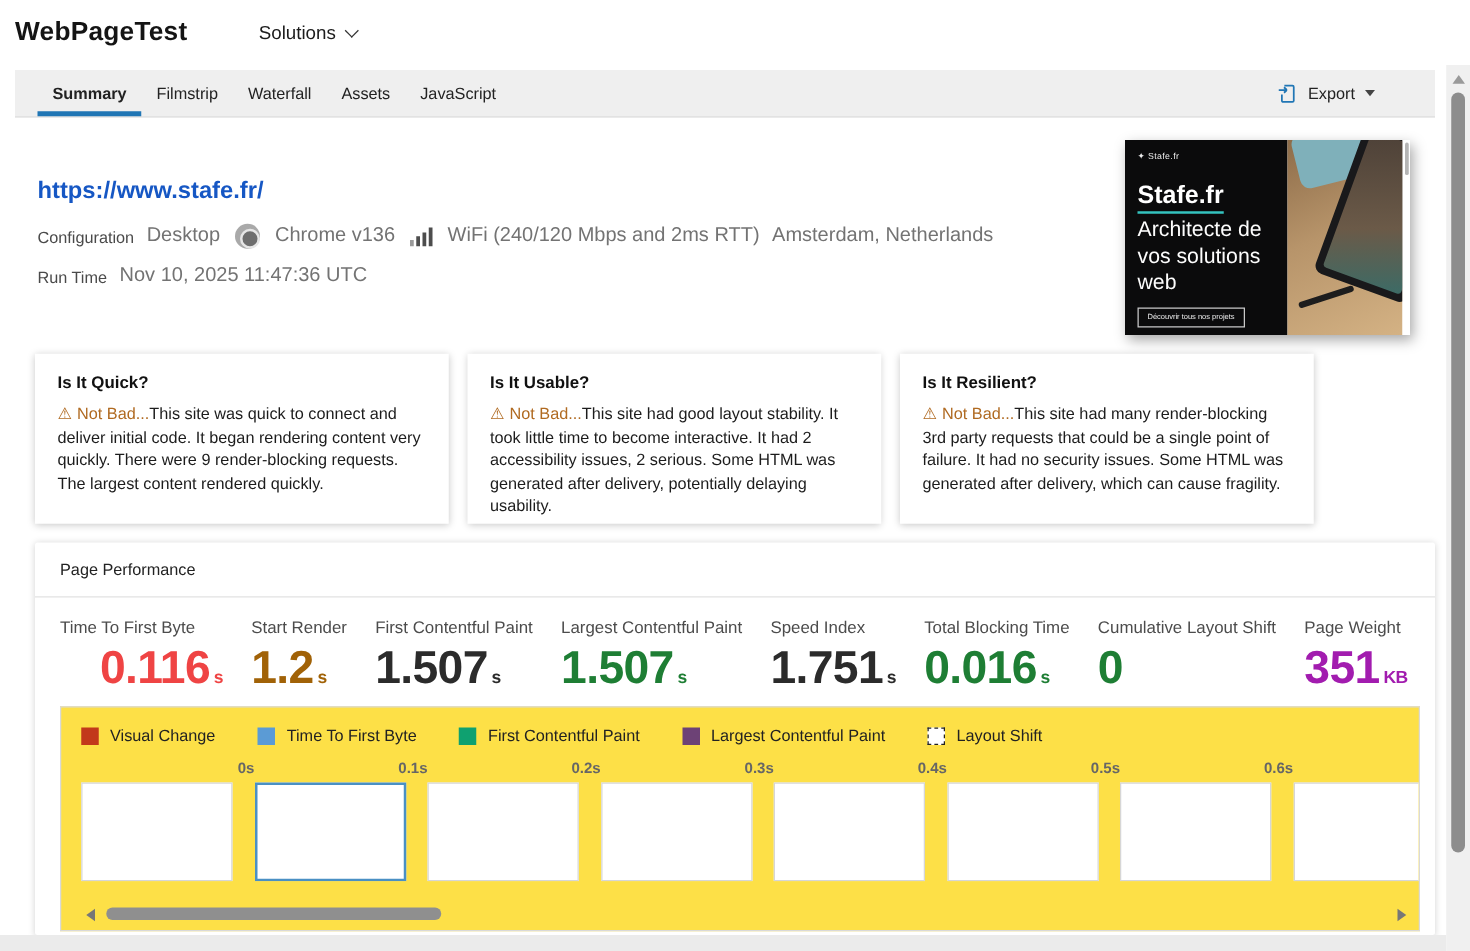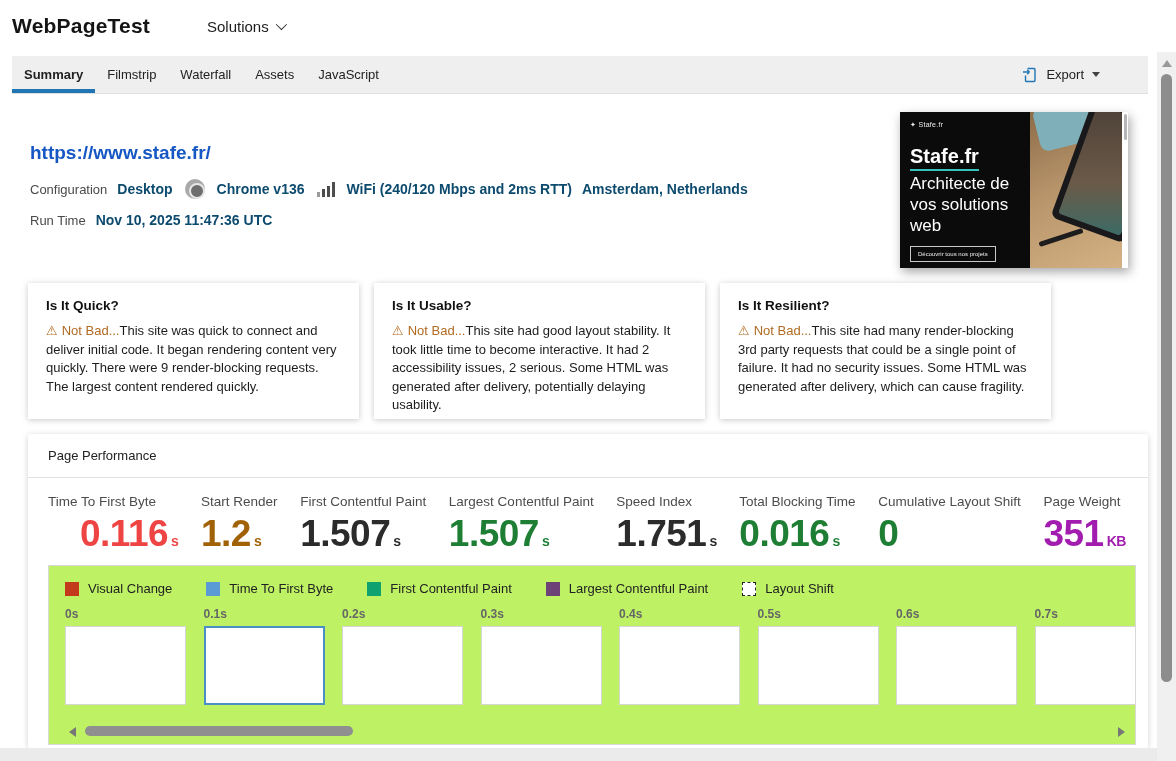--- a/index.html
+++ b/index.html
@@ -11,35 +11,35 @@
   .header { position:absolute; left:0; top:0; width:1155px; height:52px; background:#fff;
     display:flex; align-items:center; padding-left:12px; }
   .logo { font-size:21px; font-weight:800; letter-spacing:.2px; color:#141414; }
   .nav { display:flex; align-items:center; margin-left:52px; gap:44px;flex-direction:column; }
   .nav-item { font-size:15px; color:#1c1c1c; display:flex; align-items:center; gap:7px; cursor:pointer; }
   .chev { width:8px; height:8px; border-right:1.6px solid #333; border-bottom:1.6px solid #333;
     transform:rotate(45deg) translateY(-2px); display:inline-block; }
 
   
   .tabbar { position:absolute; left:12px; top:56px; width:1136px; height:38px; background:#efefef;
-    display:flex; align-items:stretch; border-bottom:1px solid #dedede; }
+    display:flex; align-items:stretch; border-bottom:1px solid #dedede; padding-left:18px; }
   .tab { display:flex; align-items:center; padding:4px 12px 0 12px; font-size:13px; color:#222;
     border-bottom:4px solid transparent; cursor:pointer; }
   .tab.active { font-weight:bold; border-bottom-color:#2076b5; }
   .export { margin-left:auto; margin-right:48px; display:flex; align-items:center; gap:8px; cursor:pointer; }
   .export-label { font-size:13px; color:#222; }
   .caret-down { width:0; height:0; border-left:4px solid transparent; border-right:4px solid transparent;
     border-top:5px solid #444; }
 
   
   .url-link { position:absolute; left:30px; top:142px; font-size:19px; font-weight:bold; color:#1657c4;
     text-decoration:none; }
   .config-row { position:absolute; left:30px; top:178px; height:22px; display:flex; align-items:center; gap:10px; }
   .info-label { font-size:13px; color:#4a4a4a; }
-  .info-val { font-size:14px; font-weight:bold; color:#0c4a6e; }
+  .info-val { font-size:16px; font-weight:normal; color:#737373; }
   .chrome-icon { width:20px; height:20px; border-radius:50%; background:#a9a9a9; position:relative; margin:0 2px; }
   .chrome-icon::after { content:""; position:absolute; left:4px; top:4px; width:12px; height:12px;
     border-radius:50%; background:#6e6e6e; border:2px solid #e6e6e6; }
   .signal { display:flex; align-items:flex-end; gap:2px; height:15px; margin:0 2px; }
   .signal i { display:block; width:3px; background:#4d4d4d; }
   .signal i:nth-child(1){height:5px;background:#9a9a9a;} .signal i:nth-child(2){height:8px;}
   .signal i:nth-child(3){height:11px;} .signal i:nth-child(4){height:15px;}
   .runtime-row { position:absolute; left:30px; top:212px; display:flex; align-items:center; gap:10px; }
 
   
@@ -82,21 +82,21 @@
   .panel-head { height:44px; border-bottom:1px solid #e2e2e2; display:flex; align-items:center;
     padding-left:20px; font-size:13px; color:#222; }
   .metrics { display:flex; justify-content:space-between; padding:16px 22px 0 20px; }
   .metric-label { font-size:13.5px; color:#4c4c4c; margin-bottom:6px; white-space:nowrap; }
   .metric-value { font-size:37px; font-weight:bold; color:#2b2b2b; letter-spacing:-.5px;
     display:flex; align-items:baseline; line-height:1; }
   .metric-unit { font-size:14px; font-weight:bold; margin-left:3px; }
 
   
   .filmstrip { position:absolute; left:20px; top:131px; width:1088px; height:180px;
-    border:1px solid #d9d9d9; background:#bef264; overflow:hidden; }
+    border:1px solid #d9d9d9; background:#fde047; overflow:hidden;text-align:right; }
   .legend { display:flex; align-items:center; gap:34px; padding:15px 0 0 16px; }
   .legend-item { display:flex; align-items:center; gap:9px; font-size:13px; color:#222; font-weight:500; }
   .swatch { width:14px; height:14px; display:inline-block; }
   .swatch.dashed { background:#fff; border:1.6px dashed #222; }
   .frames { display:flex; padding-left:16px; margin-top:11px; overflow:hidden; }
   .frame { width:138.5px; flex:0 0 138.5px; cursor:pointer; }
   .frame-time { font-size:12px; font-weight:bold; color:#666; margin-bottom:5px; }
   .frame-box { width:121px; height:79px; background:#fff; border:1px solid #d6d6d6; }
   .frame.active .frame-box { border:2px solid #4a90c4; }
   .hscroll { position:absolute; left:12px; right:8px; bottom:5px; height:14px; }

